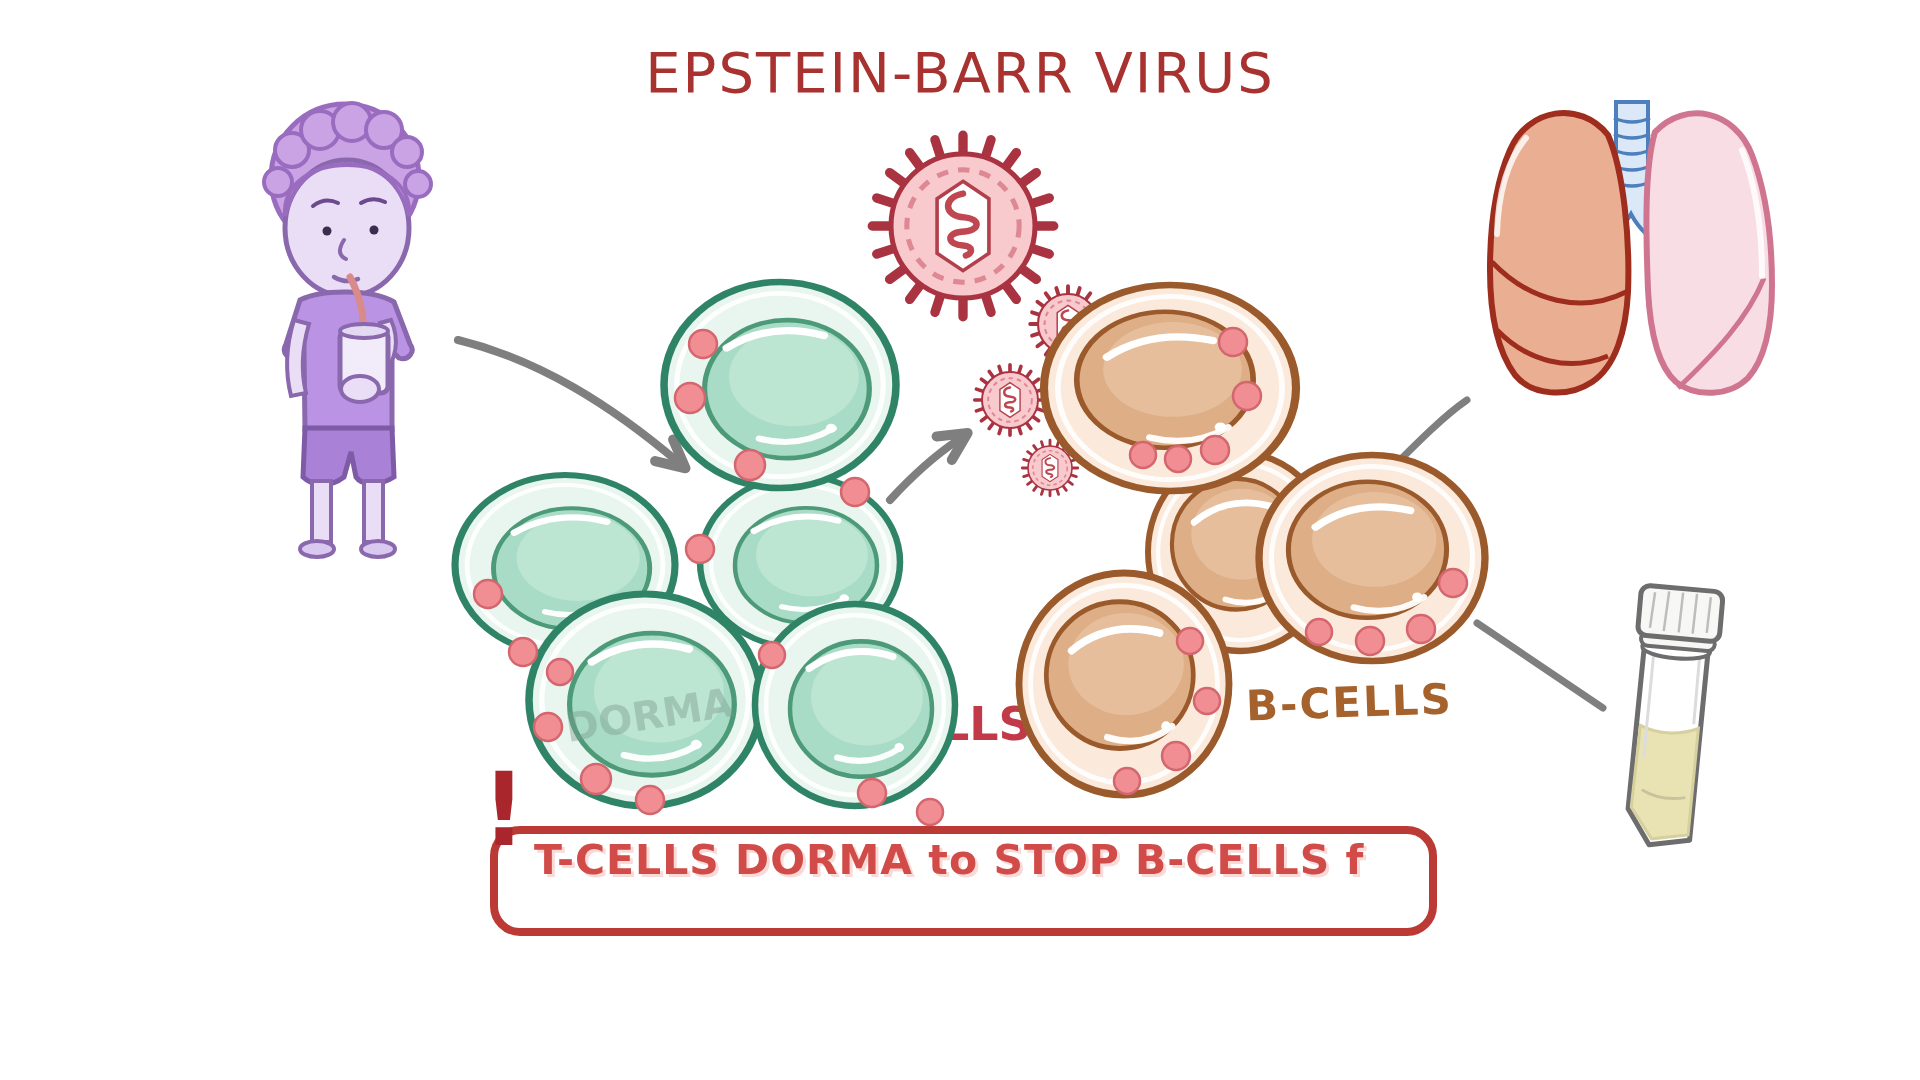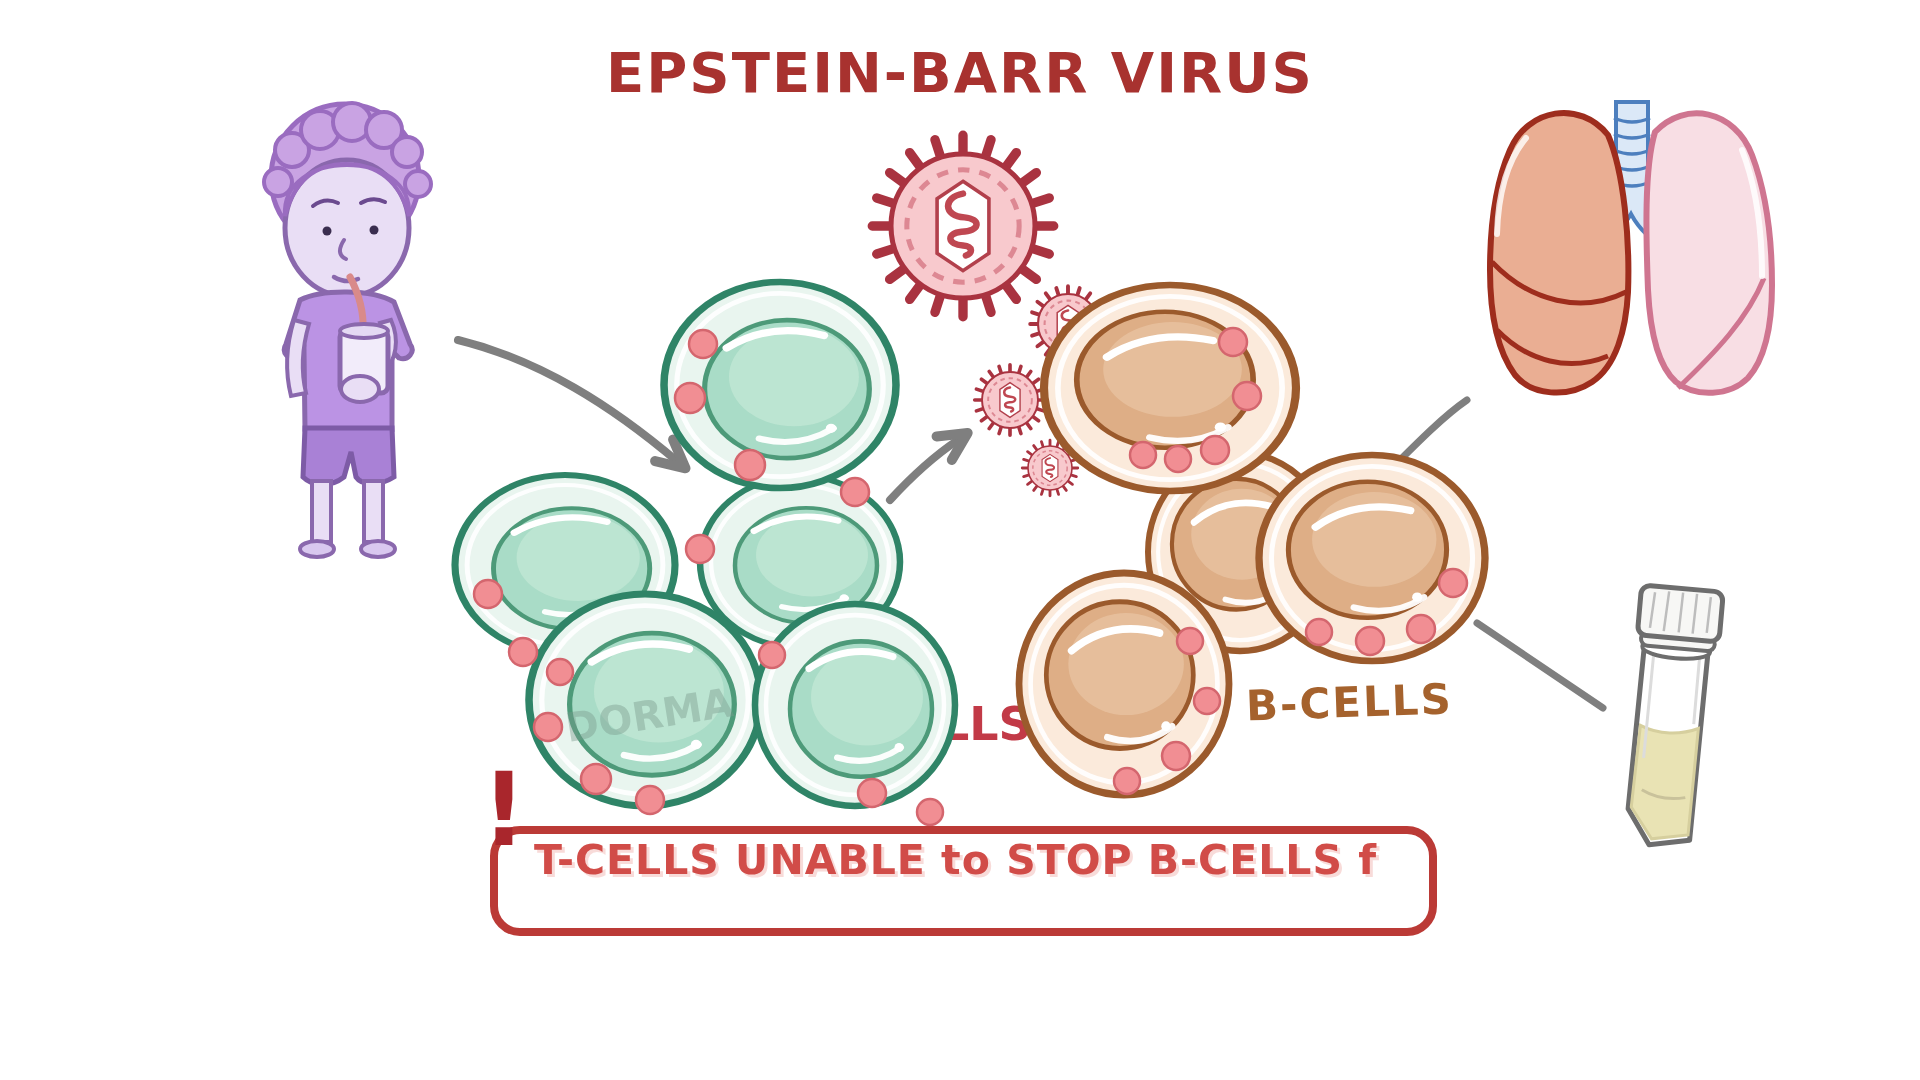--- a/index.html
+++ b/index.html
@@ -1,20 +1,20 @@
 <!DOCTYPE html>
 <html><head>
 <meta charset="utf-8">
 <style>
   html,body{margin:0;padding:0;background:#ffffff;}
   .stage{position:relative;width:1920px;height:1080px;background:#ffffff;overflow:hidden;
          font-family:"DejaVu Sans","Liberation Sans",sans-serif;}
   .stage svg{position:absolute;left:0;top:0;}
   .title{position:absolute;top:40px;left:0;right:0;text-align:center;
-         font-size:56px;font-weight:bold;color:#a8322f;letter-spacing:2px;white-space:nowrap;}
+         font-size:56px;font-weight:normal;color:#a8322f;letter-spacing:2px;white-space:nowrap;}
   .bcells-label{position:absolute;left:1246px;top:678px;font-size:42px;font-weight:bold;
          color:#a5622d;letter-spacing:2px;transform:rotate(-2deg);white-space:nowrap;}
   .alert-box{position:absolute;left:490px;top:826px;width:947px;height:110px;
          border:8px solid #bb3a36;border-radius:30px;background:#ffffff;box-sizing:border-box;}
   .alert-text{position:absolute;left:534px;top:836px;font-size:41px;font-weight:bold;
          color:#d14c48;letter-spacing:1px;white-space:nowrap;
          text-shadow:3px 3px 0 rgba(240,175,170,0.45);}
   .exclaim{position:absolute;left:482px;top:762px;font-size:96px;font-weight:bold;
          color:#a9262c;line-height:1;transform:scaleY(1.05);}
   svg text{font-family:"DejaVu Sans","Liberation Sans",sans-serif;font-weight:bold;}
@@ -179,15 +179,15 @@
     <path d="M1644 594 L1642 630 M1658 592 L1656 632 M1672 592 L1671 632 M1686 592 L1685 632 M1700 594 L1699 630" stroke="#bdbdbd" stroke-width="2.5" fill="none"></path>
   </g>
 </svg>
 
 <div class="title">EPSTEIN-BARR VIRUS</div>
 
 <div class="bcells-label">B-CELLS</div>
 
 <div class="alert-box"></div>
 <div class="exclaim">!</div>
-<div class="alert-text">T-CELLS UNABLE to STOP B-CELLS f</div>
+<div class="alert-text">T-CELLS DORMA to STOP B-CELLS f</div>
 
 </div>
 
 </body></html>

